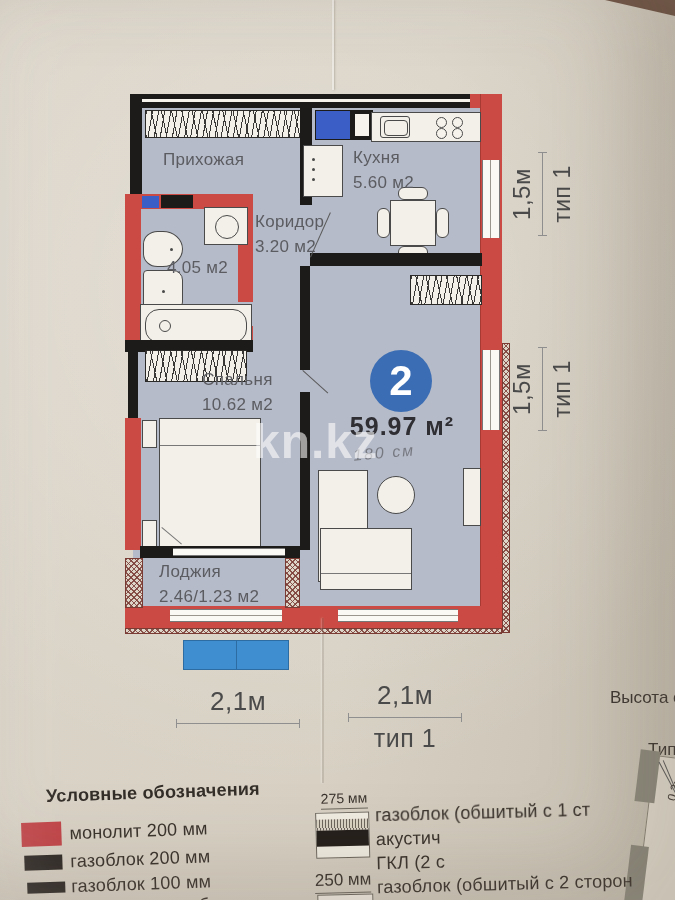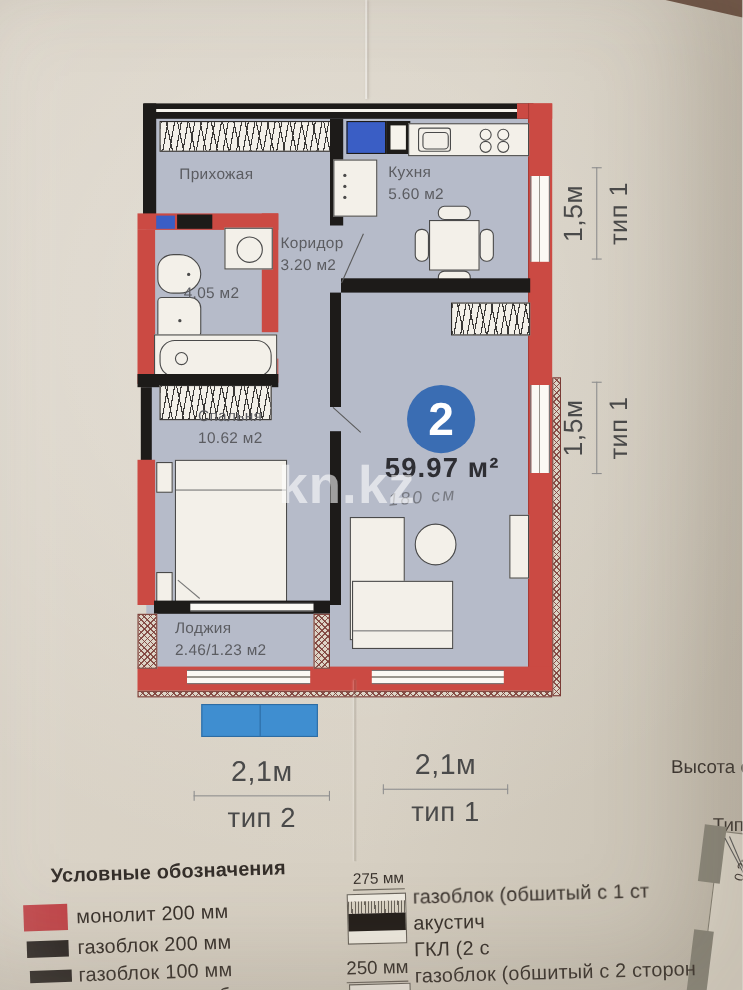--- a/index.html
+++ b/index.html
@@ -25,21 +25,21 @@
   .xhatch{
     background-color:#ddd5c7;border:1px solid #7a3b35;box-sizing:border-box;
     background-image:
       repeating-linear-gradient(45deg,rgba(122,59,53,.85) 0 1px,transparent 1px 4px),
       repeating-linear-gradient(-45deg,rgba(122,59,53,.85) 0 1px,transparent 1px 4px);
   }
   .winV{background:linear-gradient(to right,#fbf9f4 0 45%,#9a968e 45% 52%,#fbf9f4 52% 100%);
     border-left:1px solid #777;border-right:1px solid #777;box-sizing:border-box;}
   .winH{background:linear-gradient(to bottom,#fbf9f4 0 42%,#9a968e 42% 54%,#fbf9f4 54% 100%);
     border-top:1px solid #777;border-bottom:1px solid #777;box-sizing:border-box;}
-  .roomlbl{font-size:14px;line-height:1.45;letter-spacing:.3px;color:#5b5c61;}
+  .roomlbl{font-size:17px;line-height:1.45;letter-spacing:.3px;color:#5b5c61;}
   .dimtxt{font-size:26px;color:#4a4a4a;letter-spacing:.5px;}
   .dimtyp{font-size:25px;color:#4a4a4a;letter-spacing:.5px;}
   .dimline{height:9px;border-left:1px solid #8f8f8f;border-right:1px solid #8f8f8f;position:relative;margin:2px 8px;}
   .dimline::after{content:"";position:absolute;left:-1px;right:-1px;top:4px;height:1px;background:#8f8f8f;}
   .dimgroup{text-align:center;}
   .lgl{font-size:18px;color:#3a332d;letter-spacing:.2px;}
   .dot{position:absolute;width:3px;height:3px;border-radius:50%;background:#4a4a4a;}
   .burner{position:absolute;width:9px;height:9px;border:1px solid #4a4a4a;border-radius:50%;background:#f6f3ec;}
   .dline{position:absolute;height:1px;background:#5a5a5a;transform-origin:0 0;}
 </style>
@@ -160,21 +160,21 @@
   </div>
   <div class="abs roomlbl" style="left:130px;top:122px;width:110px;">
     <div>Коридор</div>
     <div>3.20 м2</div>
   </div>
   <div class="abs roomlbl" style="left:42px;top:168px;width:110px;">
     <div>4.05 м2</div>
   </div>
   <div class="abs roomlbl" style="left:200px;top:226px;width:130px;">
   </div>
-  <div class="abs roomlbl" style="left:55px;top:280px;width:115px;">
+  <div class="abs roomlbl" style="left:55px;top:280px;width:115px;text-align:center;">
     <div>Спальня</div>
     <div>10.62 м2</div>
   </div>
   <div class="abs roomlbl" style="left:34px;top:472px;width:150px;">
     <div>Лоджия</div>
     <div>2.46/1.23 м2</div>
   </div>
 
   <div class="abs" style="left:245px;top:262px;width:62px;height:62px;border-radius:50%;background:#3a6db3;display:flex;align-items:center;justify-content:center;">
     <span style="color:#fff;font-size:42px;font-weight:bold;">2</span>
@@ -185,21 +185,20 @@
   <div class="abs" style="left:128px;top:326px;width:180px;font-size:48px;font-weight:bold;color:rgba(255,255,255,.58);letter-spacing:1px;">kn.kz</div>
 </div>
 
 <div class="abs" style="left:183px;top:640px;width:106px;height:30px;background:#3f8ed0;border:1px solid #2d6ca3;box-sizing:border-box;">
   <div class="abs" style="left:52px;top:0;width:1px;height:28px;background:#2d6ca3;"></div>
 </div>
 
 <div class="abs dimgroup" style="left:168px;top:686px;width:140px;">
   <div class="dimtxt">2,1м</div>
   <div class="dimline"></div>
-  <div class="dimtyp">тип 2</div>
 </div>
 <div class="abs dimgroup" style="left:340px;top:680px;width:130px;">
   <div class="dimtxt">2,1м</div>
   <div class="dimline"></div>
   <div class="dimtyp">тип 1</div>
 </div>
 
 <div class="abs dimgroup" style="left:492px;top:160px;width:100px;transform:rotate(-90deg);">
   <div class="dimtxt" style="font-size:24px;">1,5м</div>
   <div class="dimline"></div>

